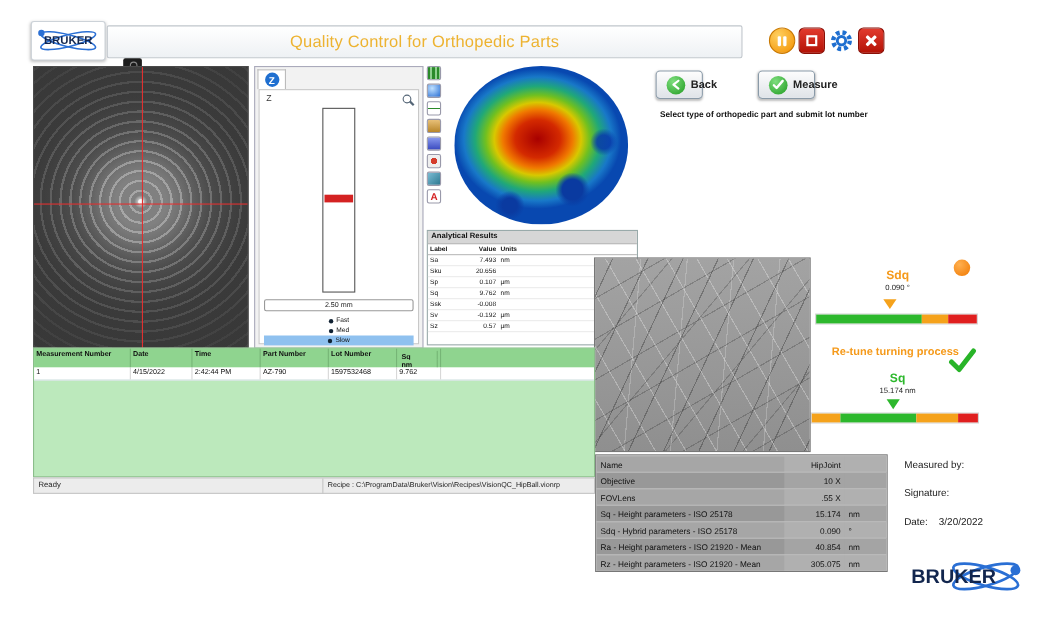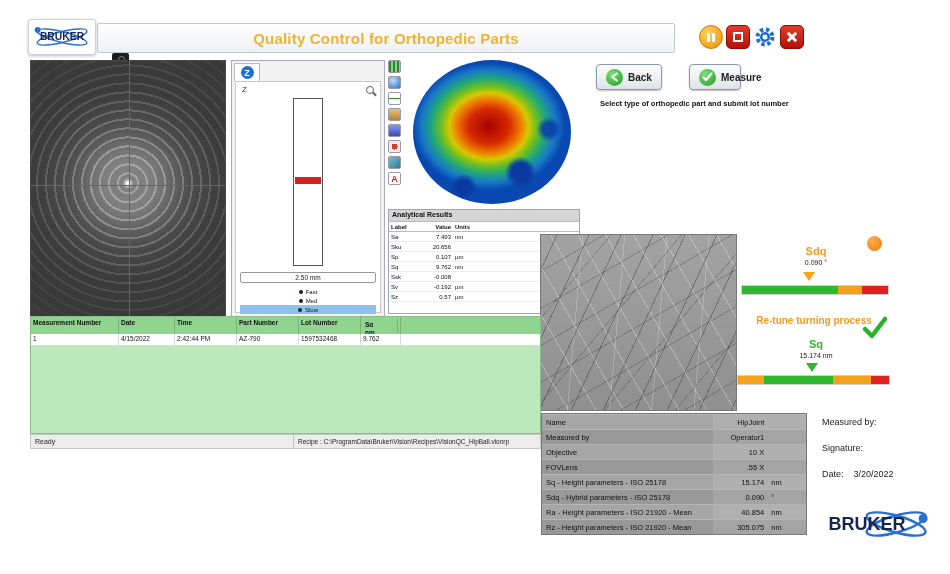--- a/index.html
+++ b/index.html
@@ -8,21 +8,21 @@
        font-family:"Liberation Sans",sans-serif;color:#111}
 
   
   .logo-box{position:absolute;left:28px;top:19px;width:68px;height:36px;background:#fff;
             border:1px solid #ccd2d8;border-radius:3px;box-shadow:0 1px 3px rgba(0,0,0,.25);
             display:flex;align-items:center;justify-content:center}
   .logo-box svg{width:62px;height:30px}
   .title-bar{position:absolute;left:97px;top:23px;width:578px;height:30px;
              background:linear-gradient(#ffffff,#eef1f4);border:1px solid #c0c6cc;border-radius:2px;
              display:flex;align-items:center;justify-content:center}
-  .title-bar span{font-size:15px;font-weight:bold;color:#edb331;letter-spacing:.2px}
+  .title-bar span{font-size:15px;font-weight:normal;color:#edb331;letter-spacing:.2px}
   .top-buttons{position:absolute;left:699px;top:25px;display:flex;gap:3px}
   .tb-btn{width:24px;height:24px;display:flex;align-items:center;justify-content:center;cursor:pointer}
   .btn-pause{background:radial-gradient(circle at 35% 30%,#ffd060,#f29000);border:1px solid #c87800;border-radius:50%;gap:2px}
   .pbar{width:3px;height:9px;background:#fff;border-radius:1px}
   .btn-stop{background:linear-gradient(#e23b2e,#b31206);border:1px solid #8a0f06;border-radius:5px}
   .stop-inner{width:10px;height:10px;border:2px solid #fff}
   .btn-gear{background:transparent;border:none}
   .btn-close{background:linear-gradient(#e23b2e,#b31206);border:1px solid #8a0f06;border-radius:5px;position:relative}
   .x1,.x2{position:absolute;left:5px;right:5px;top:50%;height:3px;background:#fff;border-radius:1px}
   .x1{transform:translateY(-50%) rotate(45deg)}.x2{transform:translateY(-50%) rotate(-45deg)}
@@ -87,21 +87,21 @@
   .ar-row{display:flex;height:10px;align-items:center;border-bottom:1px solid #ececec}
   .ar-row span{font-size:6px;padding:0 2px;overflow:hidden;white-space:nowrap}
   .ar-head span{font-weight:bold}
   .ar-c1{width:30px}.ar-c2{width:34px;text-align:right}.ar-c3{width:26px}
   .ar-head{border-bottom:1px solid #bbb}
 
   
   .wiz-btn{position:absolute;height:26px;border:1px solid #8a9aa8;border-radius:4px;cursor:pointer;
            background:linear-gradient(#fdfdfd,#dfe3e8);box-shadow:0 1px 2px rgba(0,0,0,.25);
            display:flex;align-items:center;gap:5px;padding:0 9px;font-weight:bold;font-size:10px;color:#222}
-  .back-btn{left:596px;top:64px;width:66px}
+  .back-btn{left:596px;top:64px;width:43px}
   .measure-btn{left:689px;top:64px;width:52px}
   .circle-green{width:17px;height:17px;border-radius:50%;flex:0 0 17px;
                 background:radial-gradient(circle at 35% 30%,#7ede7e,#1f9a1f);
                 display:flex;align-items:center;justify-content:center}
   .instruction{position:absolute;left:600px;top:99px;width:200px;font-size:7.5px;font-weight:bold;white-space:nowrap}
   .entry-box{position:absolute;left:604px;top:111px;width:188px;height:52px;border:1px solid #8a8a8a;border-radius:2px}
   .entry-legend{position:absolute;left:6px;top:-5px;background:#fff;padding:0 3px;font-size:8px;font-weight:bold}
   .entry-row{position:absolute;left:4px;right:6px;height:13px;display:flex;align-items:center;justify-content:flex-end;gap:3px}
   .er1{top:12px}.er2{top:30px}
   .entry-row label{font-size:6.5px;color:#222}
@@ -383,25 +383,20 @@
   </div>
 
   <div class="report">
     <div class="rp-body">
       <div class="rp-row">
         <span class="rc0">Name</span>
           <span class="rc1">HipJoint</span>
           <span class="rc2"></span>
       </div>
       <div class="rp-row">
-        <span class="rc0">Measured by</span>
-          <span class="rc1">Operator1</span>
-          <span class="rc2"></span>
-      </div>
-      <div class="rp-row">
         <span class="rc0">Objective</span>
           <span class="rc1">10 X</span>
           <span class="rc2"></span>
       </div>
       <div class="rp-row">
         <span class="rc0">FOVLens</span>
           <span class="rc1">.55 X</span>
           <span class="rc2"></span>
       </div>
       <div class="rp-row">

